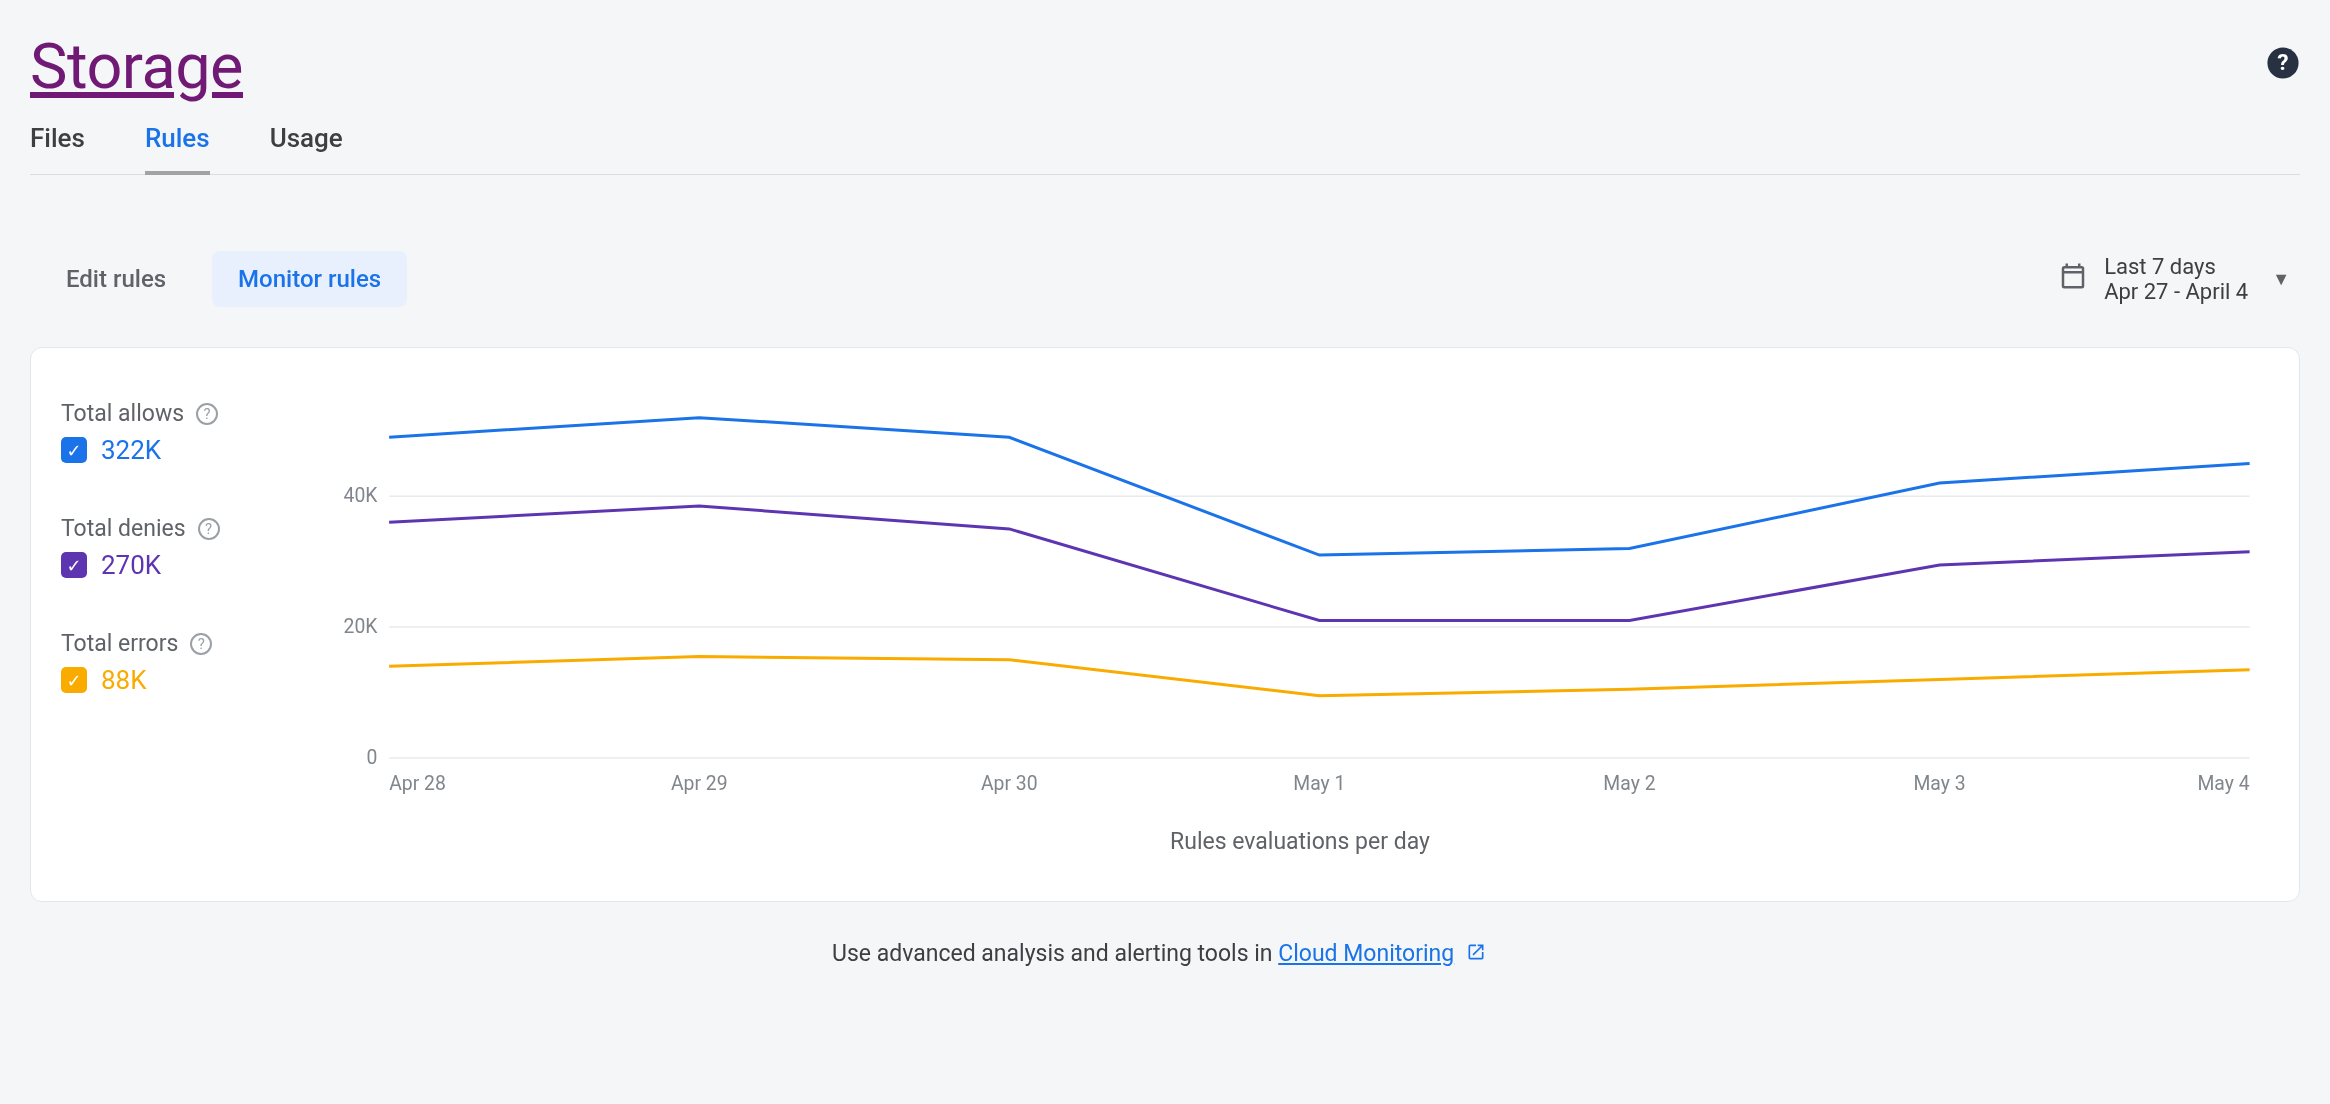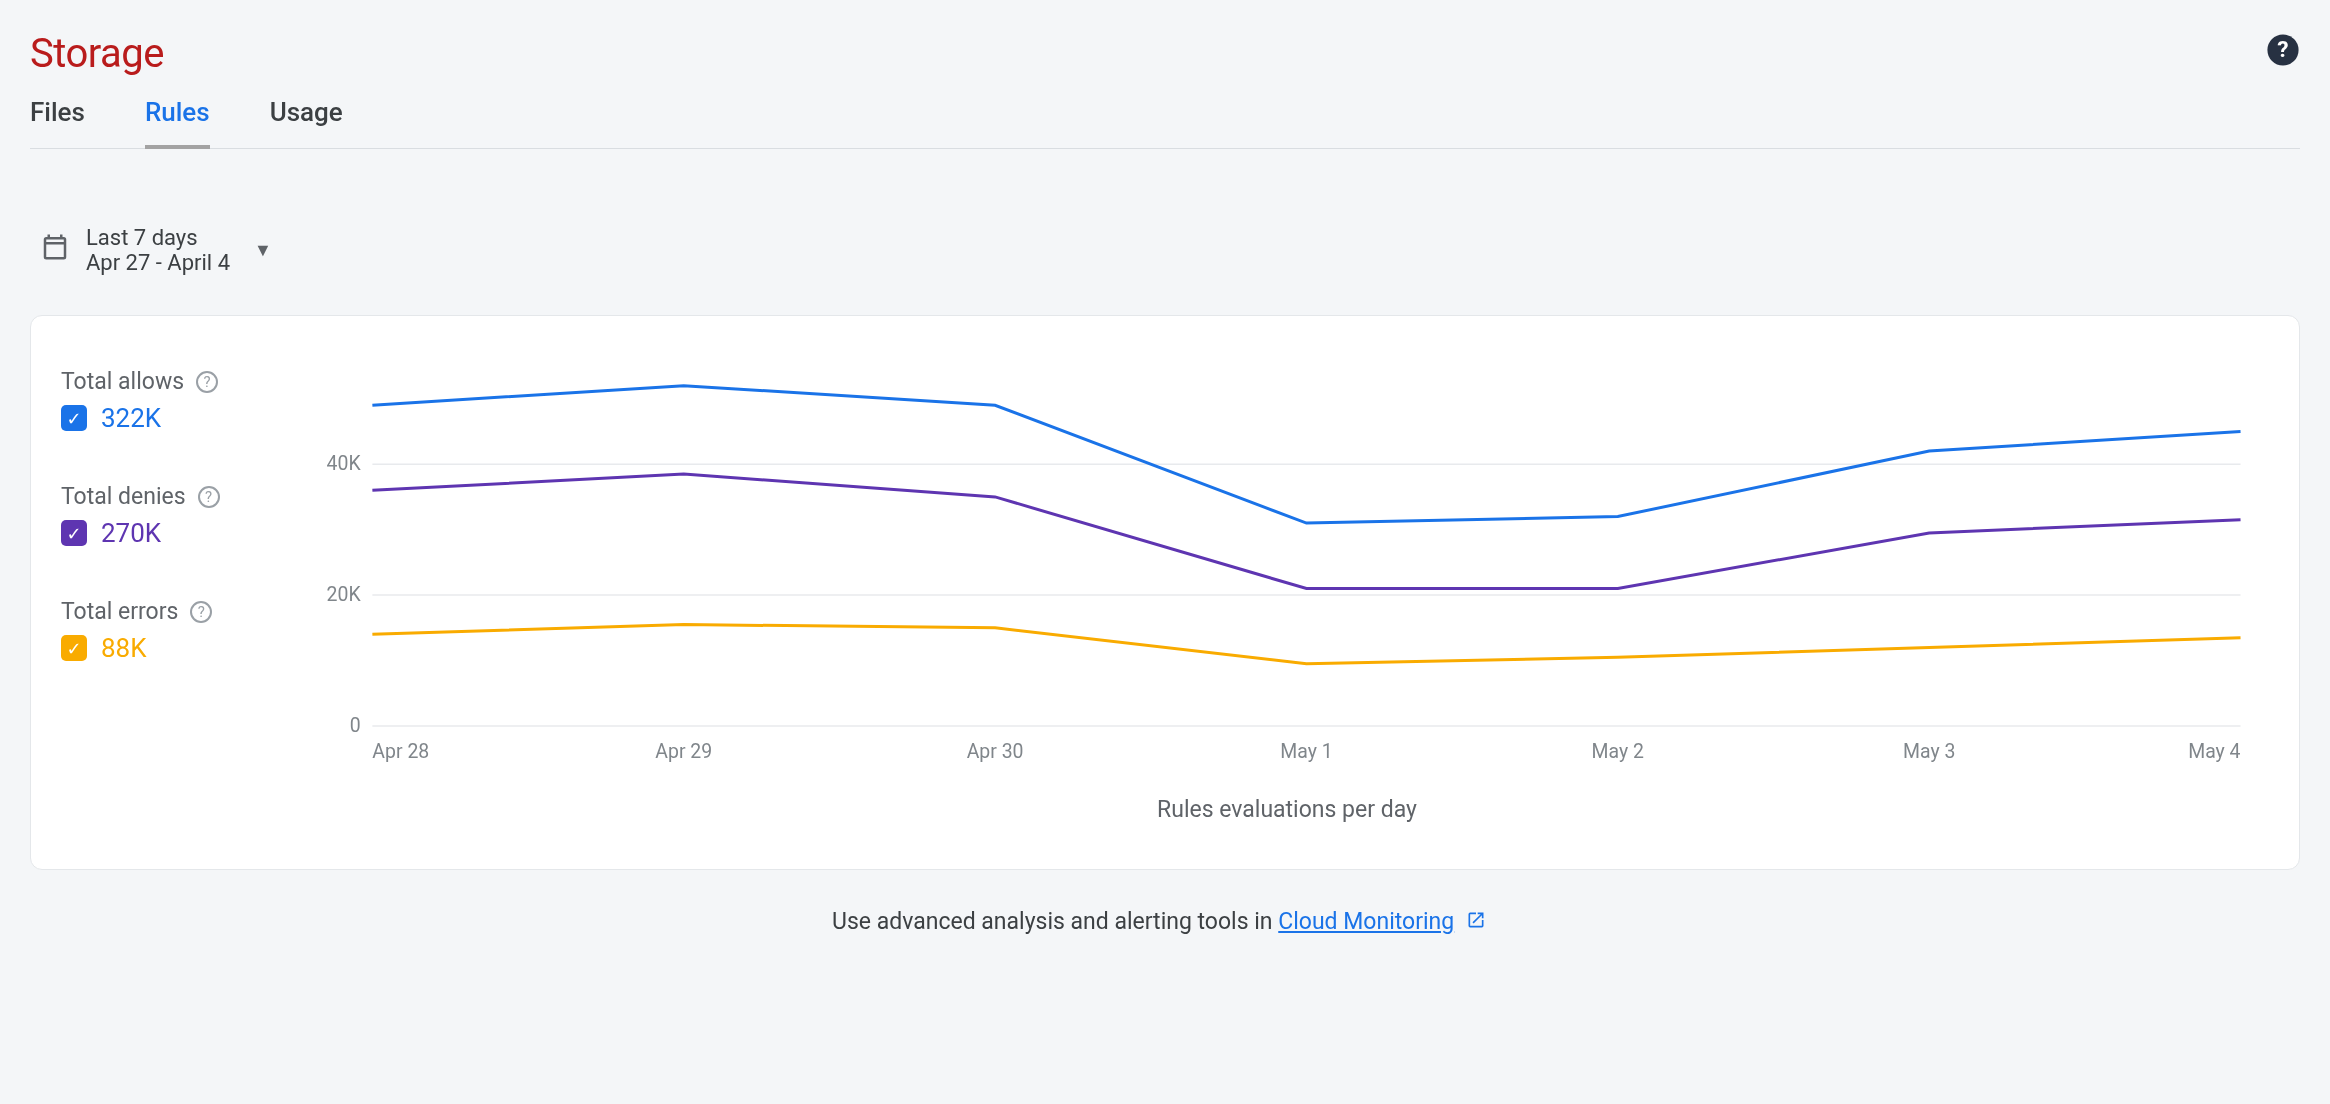--- a/index.html
+++ b/index.html
@@ -11,24 +11,25 @@
     height: 1104px;
     padding: 0 30px;
   }
   .header {
     display: flex;
     align-items: center;
     justify-content: space-between;
     padding: 30px 0 20px 0;
   }
   .page-title {
-    font-size: 40px;
+    font-size: 63px;
     font-weight: 400;
-    color: #b91c1c;
+    color: #701a75;
     letter-spacing: -0.5px;
+    text-decoration: underline;
   }
   .help-top {
     color: #273142;
     font-size: 34px;
     cursor: pointer;
   }
   .tabs {
     display: flex;
     gap: 60px;
     border-bottom: 1px solid #d9dde1;
@@ -75,23 +76,23 @@
   }
   .date-icon { color: #5f6368; font-size: 28px; }
   .date-text { display: flex; flex-direction: column; }
   .date-label { font-size: 22px; color: #3c4043; }
   .date-range { font-size: 22px; color: #3c4043; }
   .dropdown-caret { color: #5f6368; font-size: 18px; margin-left: 8px; }
   .card {
     background: #fff;
     border-radius: 12px;
     border: 1px solid #e4e7ea;
-    padding: 40px 39px 46px 30px;
-    display: flex;
-    gap: 13px;
+    padding: 40px 30px 46px 30px;
+    display: flex;
+    gap: 30px;
     margin-top: 39px;
   }
   .legend-col {
     display: flex;
     flex-direction: column;
     gap: 50px;
     width: 240px;
     padding-top: 12px;
   }
   .legend-item { display: flex; flex-direction: column; gap: 8px; }
@@ -151,20 +152,24 @@
   </span>
 </div>
 
 <div class="tabs">
   <div class="tab">Files</div>
   <div class="tab active">Rules</div>
   <div class="tab">Usage</div>
 </div>
 
 <div class="controls-row">
+  <div class="view-toggle">
+    <div class="toggle-btn">Edit rules</div>
+    <div class="toggle-btn active">Monitor rules</div>
+  </div>
   <div class="date-picker">
     <span class="date-icon">
       <svg width="30" height="30" viewBox="0 0 24 24" fill="#5f6368">
           <path d="M19 4h-1V2h-2v2H8V2H6v2H5a2 2 0 0 0-2 2v14a2 2 0 0 0 2 2h14a2 2 0 0 0 2-2V6a2 2 0 0 0-2-2zm0 16H5V10h14v10zM5 8V6h14v2H5z"></path>
         </svg>
     </span>
     <span class="date-text">
       <span class="date-label">Last 7 days</span>
       <span class="date-range">Apr 27 - April 4</span>
     </span>

